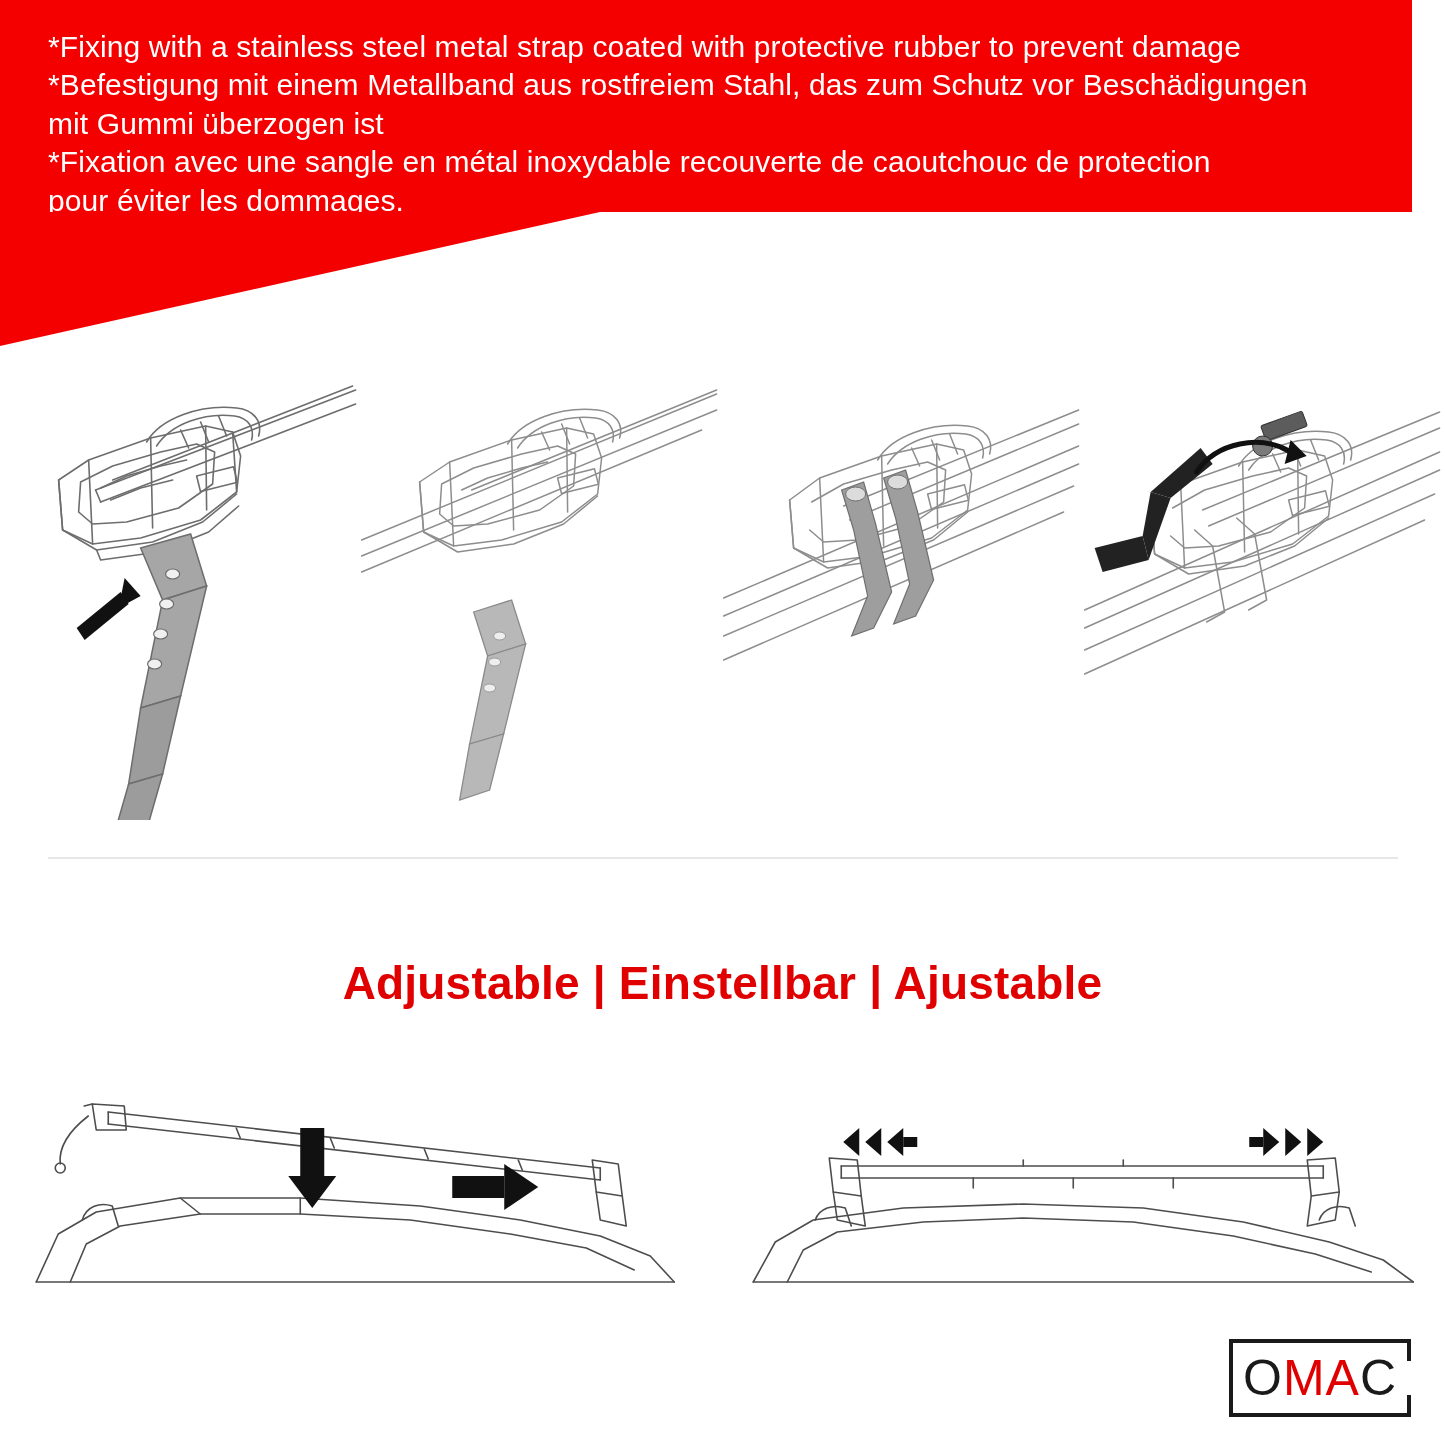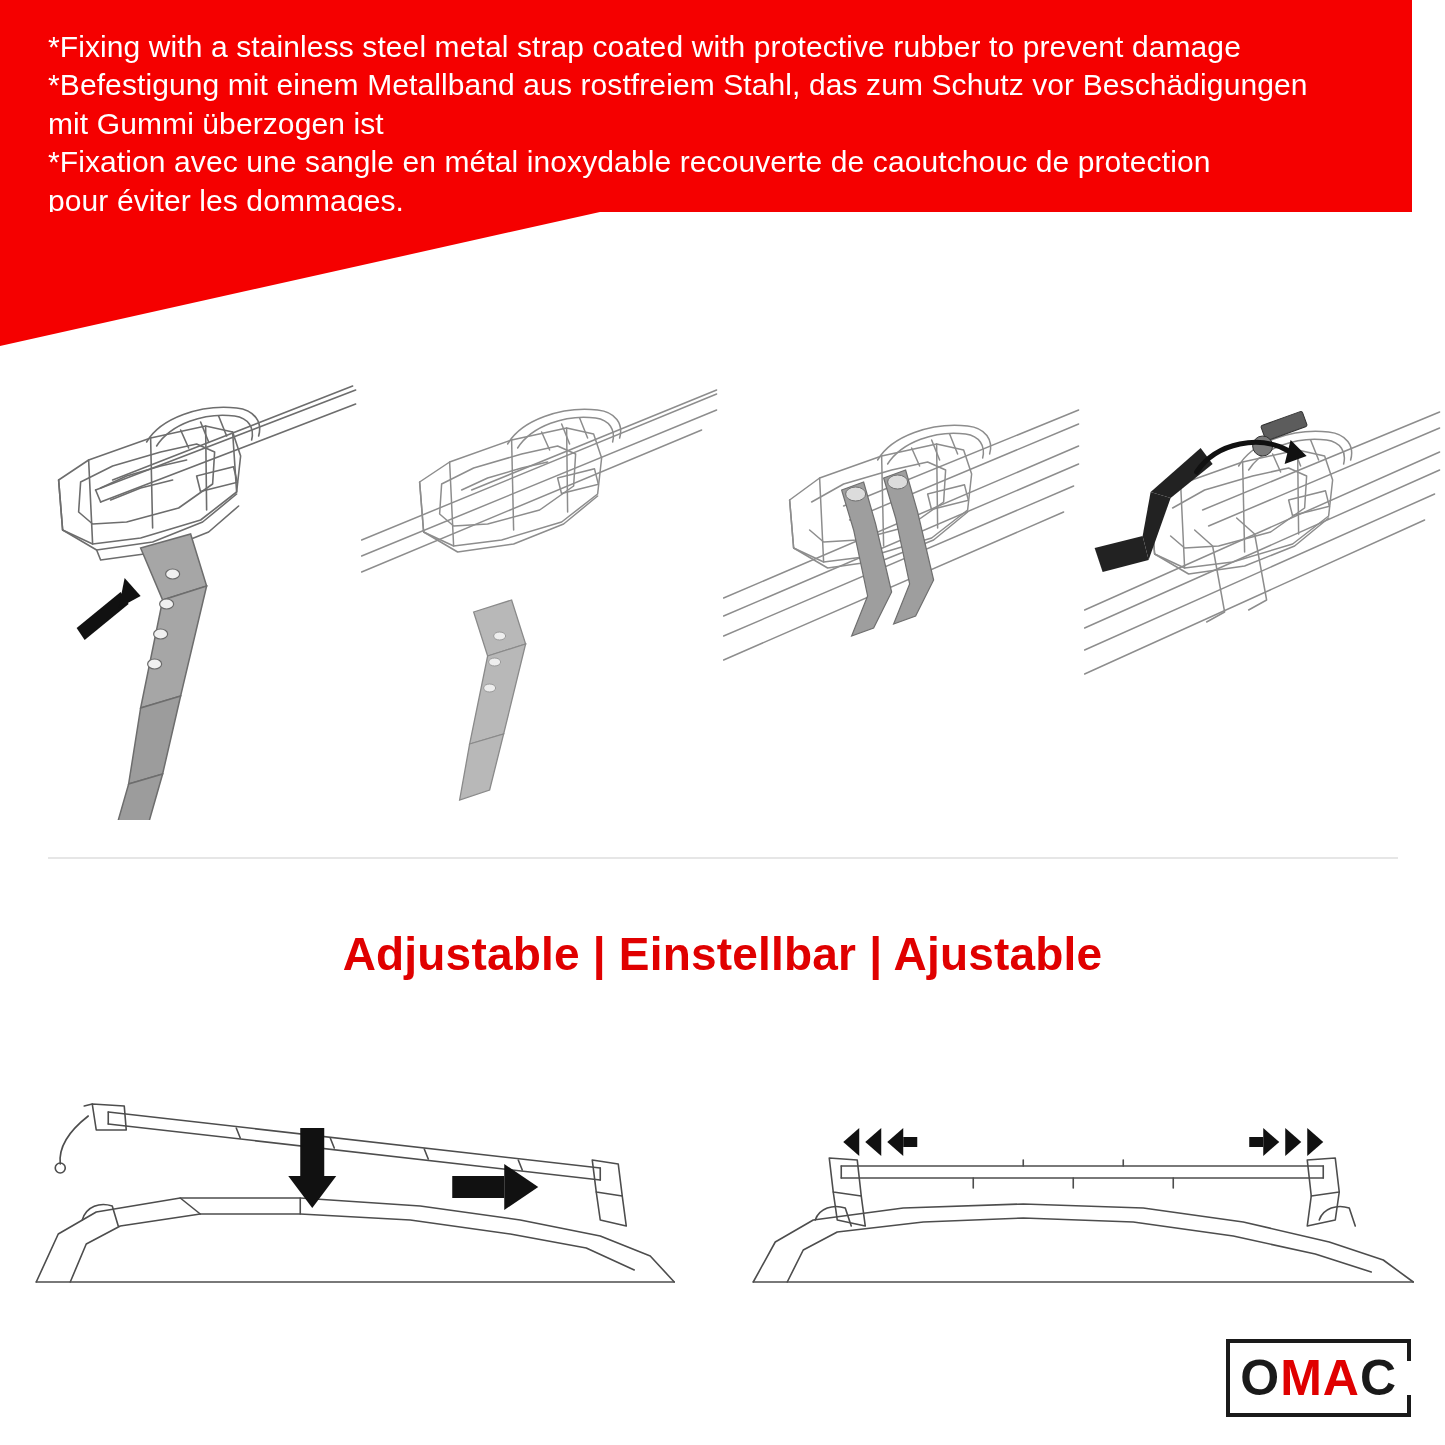--- a/index.html
+++ b/index.html
@@ -71,21 +71,21 @@
     top: 857px;
     width: 1350px;
     height: 2px;
     background: #e6e6e6;
   }
 
   
   .section-title {
     position: absolute;
     left: 0;
-    top: 927px;
+    top: 956px;
     width: 1445px;
     text-align: center;
     color: #e00000;
     font-size: 46px;
     font-weight: bold;
     letter-spacing: 0.2px;
   }
 
   
   .bottom {
@@ -110,21 +110,21 @@
   .logo {
     position: absolute;
     right: 48px;
     bottom: 36px;
     display: flex;
     align-items: center;
     height: 62px;
   }
   .logo-text {
     font-size: 50px;
-    font-weight: bold;
+    font-weight: normal;
     letter-spacing: 1px;
     color: #1a1a1a;
     line-height: 1;
   }
   .logo-text .accent { color: #e00000; }
   .logo-box {
     position: absolute;
     left: -14px;
     top: -8px;
     right: -14px;

